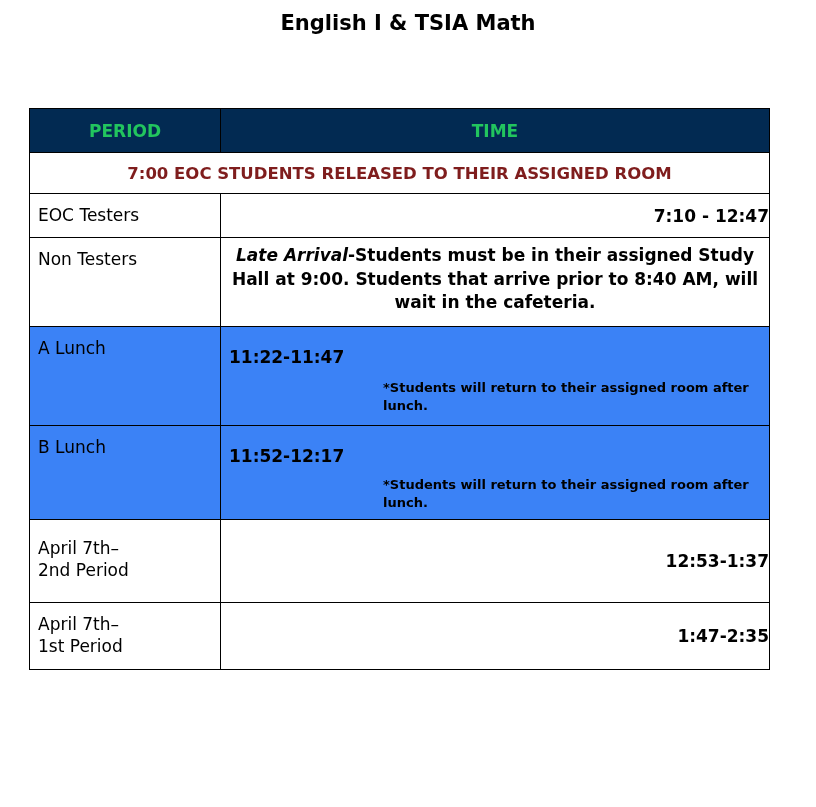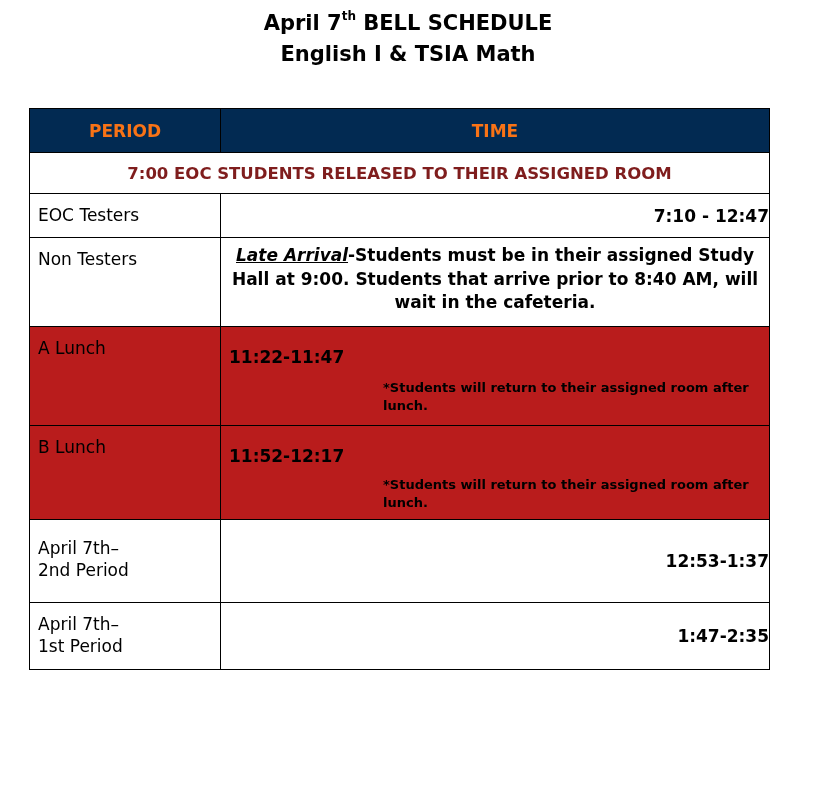--- a/index.html
+++ b/index.html
@@ -14,43 +14,42 @@
   }
   .title sup { font-size: 12px; line-height: 0; position: relative; top: -2px; }
   table {
     position: absolute; left: 29px; top: 108px; width: 740px;
     border-collapse: collapse; table-layout: fixed;
   }
   td, th { border: 1.5px solid #000; vertical-align: top; padding: 0; }
   col.c1 { width: 191px; }
   col.c2 { width: 549px; }
   thead th {
-    background: #022a52; color: #f97316; height: 43px; font-size: 17px;
+    background: #022a52; color: #22c55e; height: 43px; font-size: 17px;
     font-weight: bold; text-align: center; vertical-align: middle;
   }
   .notice td {
     height: 40px; text-align: center; vertical-align: middle;
     color: #7f1d1d; font-weight: bold; font-size: 16.5px;
   }
   .lbl { font-weight: normal; font-size: 17px; padding: 10px 8px; line-height: 22px; }
   .center { text-align: right; font-weight: bold; font-size: 17px; vertical-align: middle; line-height: 22px; }
-  .grey td { background: #b91c1c; }
+  .grey td { background: #3b82f6; }
   .lunchcell { position: relative; }
   .ltime { position: absolute; left: 8px; top: 20px; font-weight: bold; font-size: 17px; }
   .lnote { position: absolute; left: 162px; font-weight: bold; font-size: 13px; line-height: 18px; width: 385px; }
   .lhead { position: absolute; left: 162px; top: 14px; font-weight: bold; font-size: 14px; }
   .nontest { padding: 6px 10px; text-align: center; font-weight: bold; font-size: 17px; line-height: 23.5px; }
   .u { }
-  .i { font-style: italic; text-decoration: underline; }
+  .i { font-style: italic; }
 </style>
 </head>
 <body>
 
 <div class="title">
-  <div><span>April 7</span><sup>th</sup><span> BELL SCHEDULE</span></div>
   <div>English I &amp; TSIA Math</div>
 </div>
 
 <table>
   <colgroup>
       <col class="c1">
       <col class="c2">
     </colgroup>
   <thead>
     <tr>

